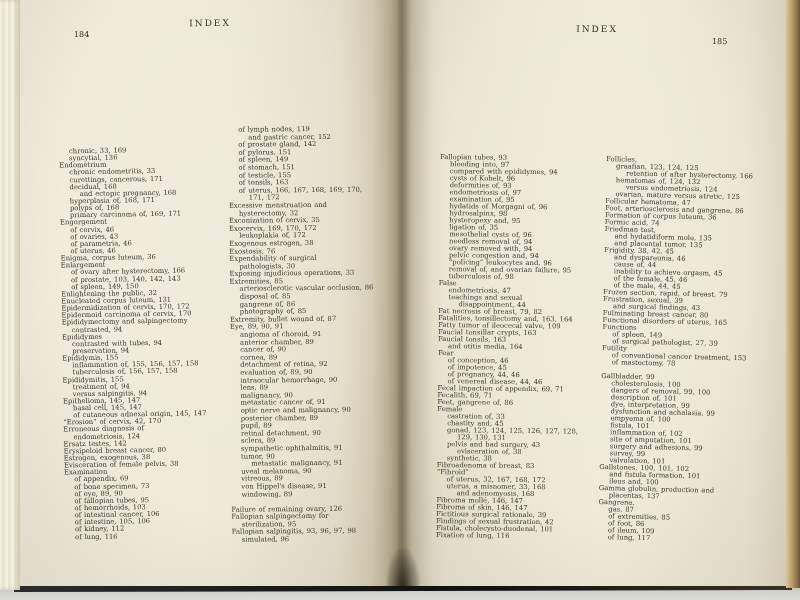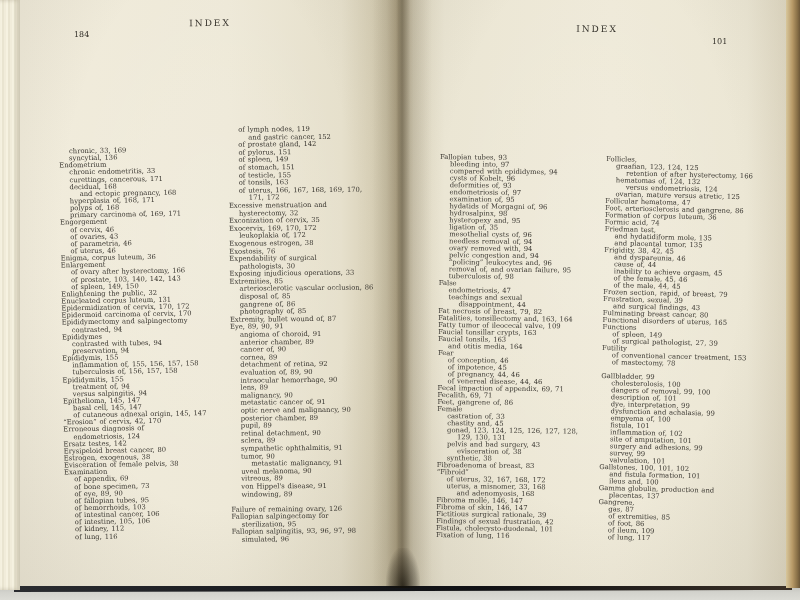--- a/index.html
+++ b/index.html
@@ -167,21 +167,21 @@
     <div class="ln i1">windowing, 89</div>
     <div class="ln i0"></div>
     <div class="ln i0">Failure of remaining ovary, 126</div>
     <div class="ln i0">Fallopian salpingectomy for</div>
     <div class="ln i1">sterilization, 95</div>
     <div class="ln i0">Fallopian salpingitis, 93, 96, 97, 98</div>
     <div class="ln i1">simulated, 96</div>
   </div>
 
 <div class="pg-header" style="left:537px;top:24px;width:120px;text-align:center;transform:rotate(0.5deg);">INDEX</div>
-<div class="pg-num" style="left:712px;top:37px;transform:rotate(0.8deg);">101</div>
+<div class="pg-num" style="left:712px;top:37px;transform:rotate(0.8deg);">185</div>
 
 <div class="col" style="left:438px;top:155px;width:178px;--lh:7.0px;line-height:7.0px;transform:rotate(0.6deg);">
     <div class="ln i0">Fallopian tubes, 93</div>
     <div class="ln i1">bleeding into, 97</div>
     <div class="ln i1">compared with epididymes, 94</div>
     <div class="ln i1">cysts of Kobelt, 96</div>
     <div class="ln i1">deformities of, 93</div>
     <div class="ln i1">endometriosis of, 97</div>
     <div class="ln i1">examination of, 95</div>
     <div class="ln i1">hydatids of Morgagni of, 96</div>

